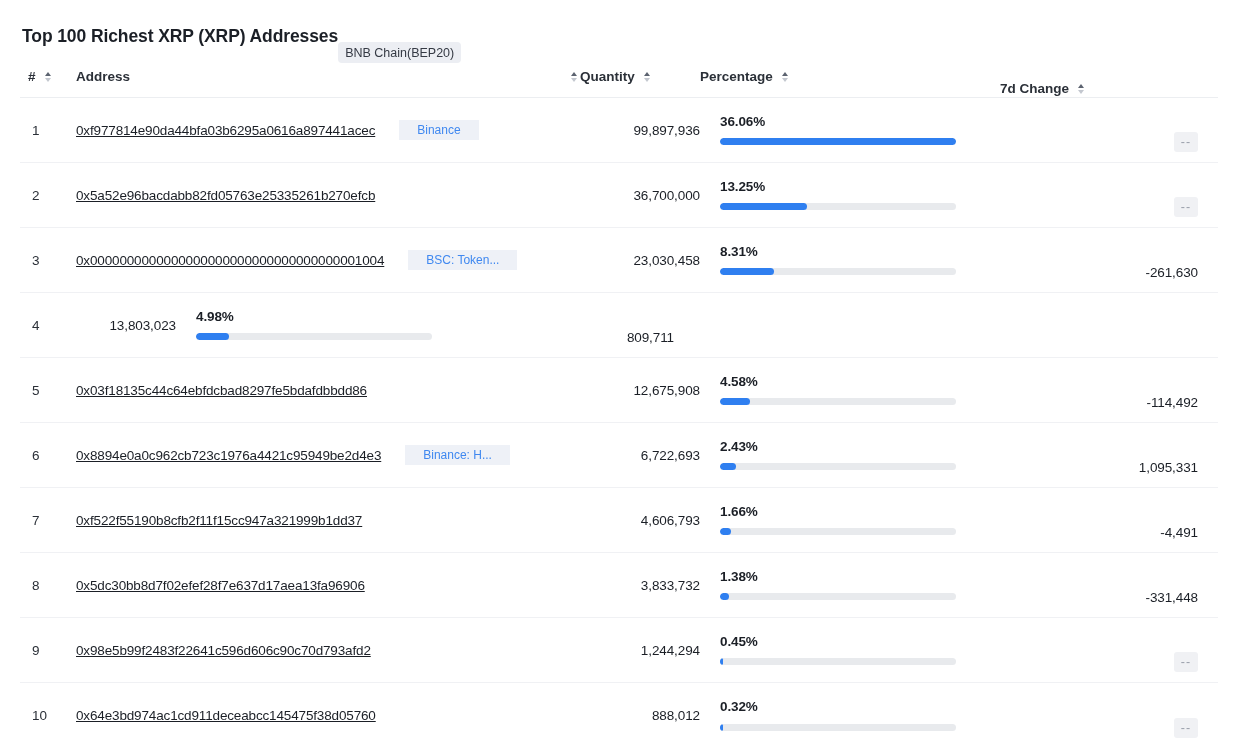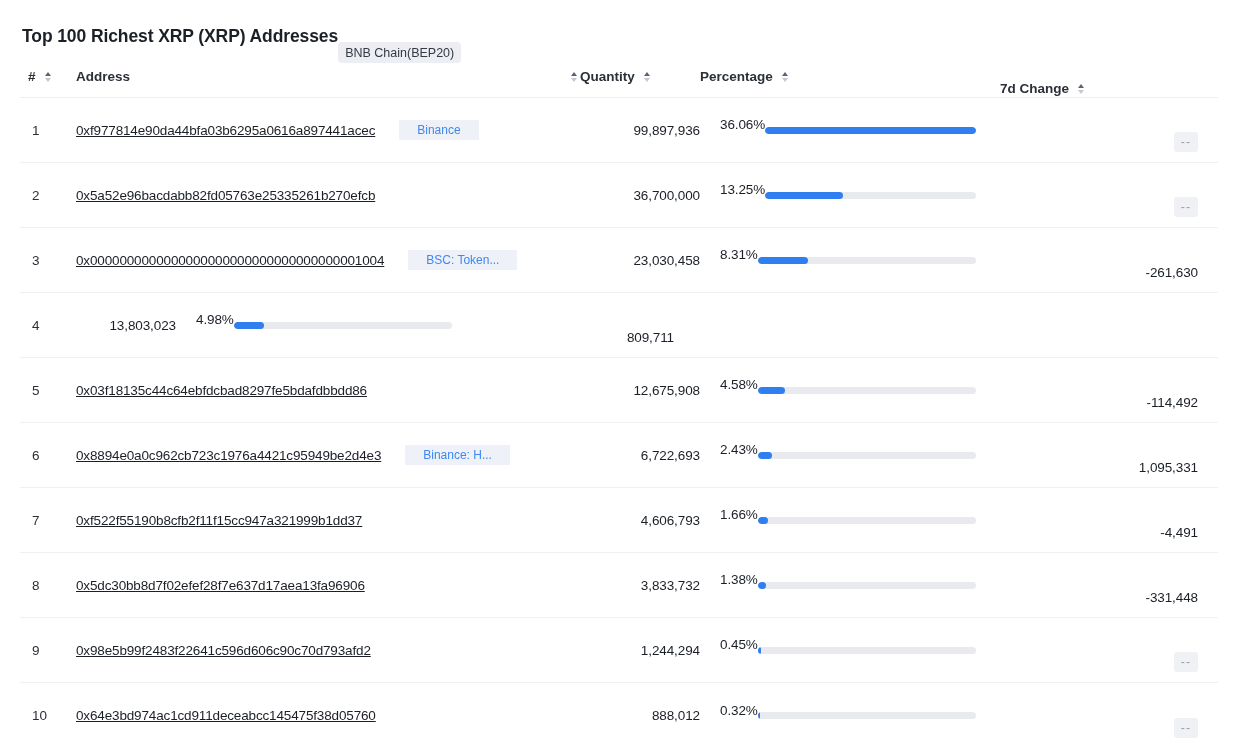--- a/index.html
+++ b/index.html
@@ -147,26 +147,27 @@
     font-size: 13.5px;
     color: #1b1f26;
     text-align: right;
     width: 100%;
     letter-spacing: -0.1px;
   }
 
   
   .pct-cell {
     display: flex;
-    flex-direction: row;
-    align-items: center;
+    flex-direction: column;
+    align-items: flex-start;
     justify-content: center;
     padding-left: 20px;
     padding-right: 24px;
     height: 100%;
+    font-weight: bold;
   }
   .pct-val {
     font-size: 13.5px;
     color: #1b1f26;
     line-height: 1;
     margin-bottom: 10px;
     letter-spacing: -0.1px;
   }
   .bar-track {
     width: 236px;

